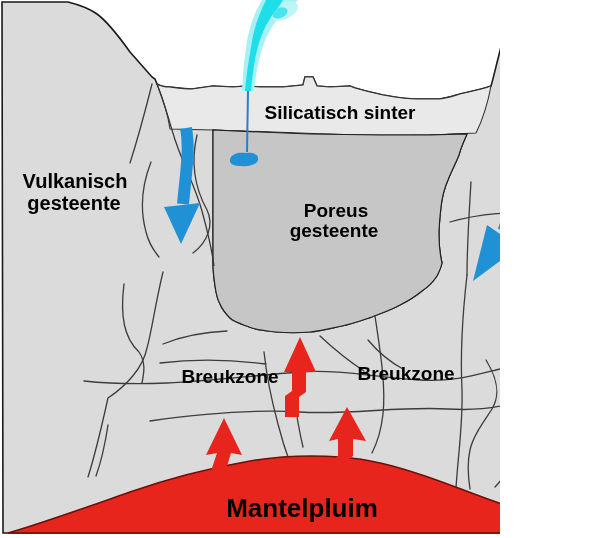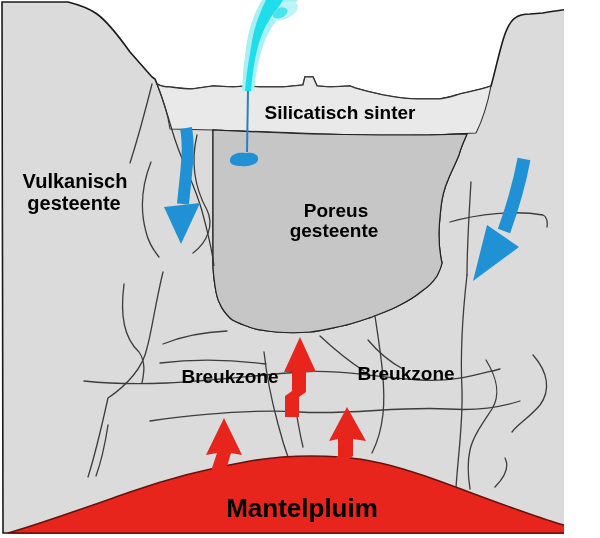--- a/index.html
+++ b/index.html
@@ -1,16 +1,16 @@
 <!DOCTYPE html>
 <html><head>
 <meta charset="utf-8">
 <style>
   html,body{margin:0;padding:0;background:#ffffff;}
-  .stage{position:relative;width:564px;height:538px;background:#ffffff;overflow:hidden;
+  .stage{position:relative;width:500px;height:538px;background:#ffffff;overflow:hidden;
          font-family:"Liberation Sans","DejaVu Sans",sans-serif;}
   svg{display:block}
   text{font-family:"Liberation Sans","DejaVu Sans",sans-serif;font-weight:bold;fill:#000;}
   .lbl-big{font-size:26px;}
   .lbl{font-size:19px;}
   .lbl-vulk{font-size:20px;}
 </style>
 </head>
 <body>
 

